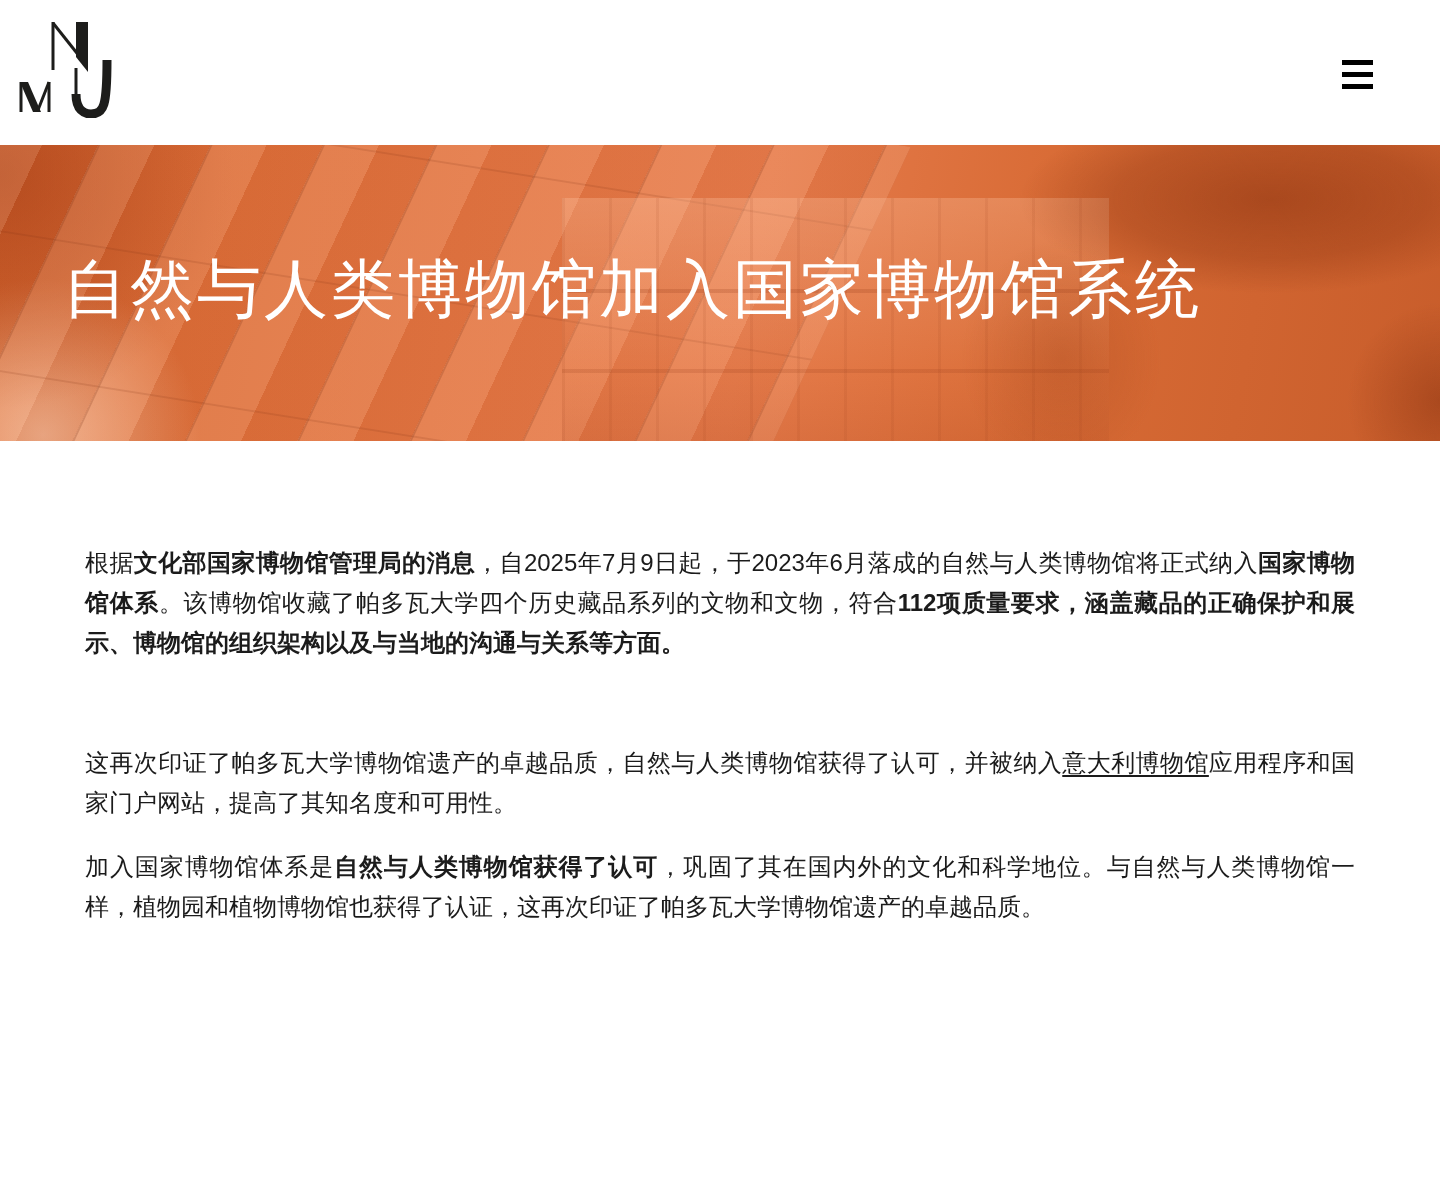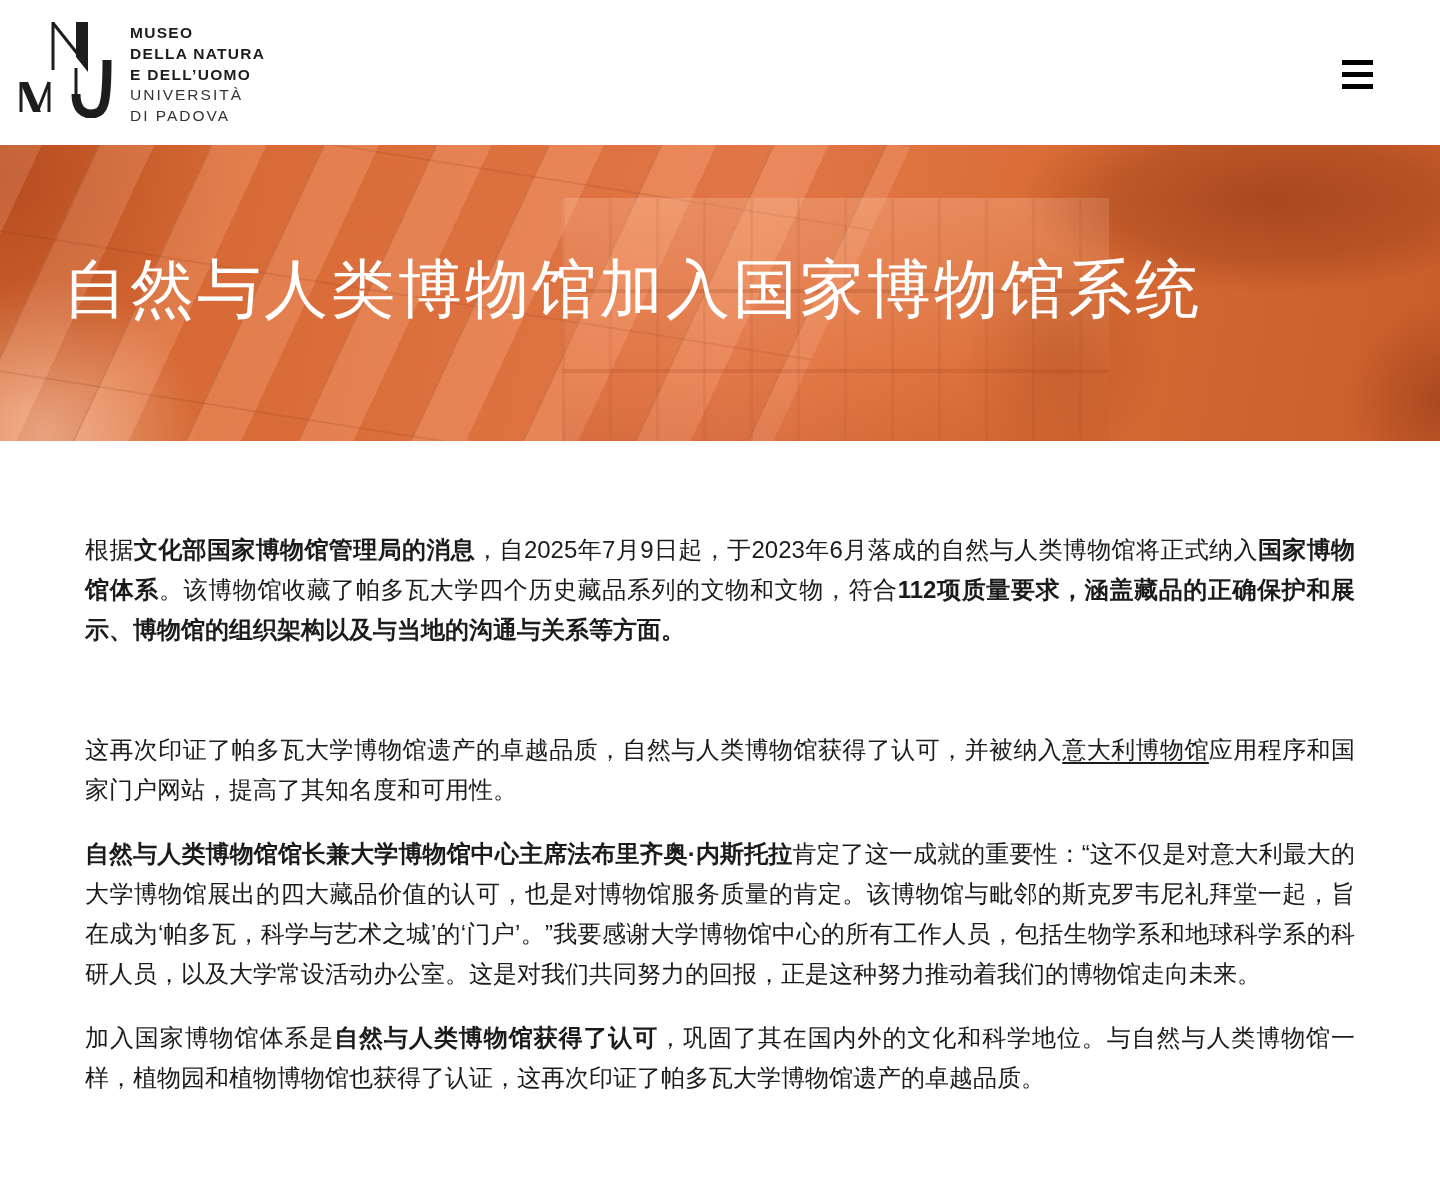--- a/index.html
+++ b/index.html
@@ -69,21 +69,21 @@
   }
   .hero-title {
     position: relative; z-index: 2;
     margin: 8px; padding: 0 40px 6px 55px;
     font-size: 64px; font-weight: 400; letter-spacing: 3px;
     line-height: 1.15; color: #ffffff;
   }
 
   
   .article {
-    width: 1270px; margin: 4px auto;
+    width: 1270px; margin: 17px auto;
     padding: 85px 0 58px 0;
   }
   .article p {
     margin: 0 0 24px 0;
     font-size: 24px; line-height: 40px;
     text-align: justify;
     color: #1b1b1b;
   }
   .article p:first-child { margin-bottom: 80px; }
   .article p:last-child { margin-bottom: 0; }
@@ -110,43 +110,35 @@
 
           <line x1="6" y1="64" x2="6" y2="94" stroke-width="3"></line>
           <polygon points="5,64 13,64 26,94 18,94" fill="#1d1d1b" stroke="none"></polygon>
           <line x1="23" y1="92" x2="34" y2="64" stroke-width="3"></line>
           <line x1="34" y1="64" x2="34" y2="94" stroke-width="3"></line>
 
           <line x1="61" y1="50" x2="61" y2="78" stroke-width="3"></line>
           <path d="M61,76 C61,92 69,96 76,96 C89,96 92,88 92,42" stroke-width="9"></path>
         </g>
       </svg>
-      <span class="logo-text">
-        <span class="brand-line">MUSEO</span><br>
-        <span class="brand-line">DELLA NATURA</span><br>
-        <span class="brand-line">E DELL’UOMO</span><br>
-        <span class="org-line">UNIVERSITÀ</span><br>
-        <span class="org-line">DI PADOVA</span>
-      </span>
     </a>
 
     <button class="menu-button" aria-label="menu">
       <span class="bar"></span>
       <span class="bar"></span>
       <span class="bar"></span>
     </button>
   </header>
 
   <section class="hero">
     <div class="hero-layer hero-glass"></div>
     <div class="hero-layer hero-building"></div>
     <div class="hero-layer hero-foliage"></div>
     <h1 class="hero-title">自然与人类博物馆加入国家博物馆系统</h1>
   </section>
 
   <main class="article">
       <p><span>根据</span><span class="b">文化部国家博物馆管理局的消息</span><span>，自2025年7月9日起，于2023年6月落成的自然与人类博物馆将正式纳入</span><span class="b">国家博物馆体系</span><span>。该博物馆收藏了帕多瓦大学四个历史藏品系列的文物和文物，符合</span><span class="b">112项质量要求，涵盖藏品的正确保护和展示、博物馆的组织架构以及与当地的沟通与关系等方面。</span></p>
       <p><span>这再次印证了帕多瓦大学博物馆遗产的卓越品质，自然与人类博物馆获得了认可，并被纳入</span><a class="lnk" href="#">意大利博物馆</a><span>应用程序和国家门户网站，提高了其知名度和可用性。</span></p>
-      <p><span class="b">自然与人类博物馆馆长兼大学博物馆中心主席法布里齐奥·内斯托拉</span><span>肯定了这一成就的重要性：“这不仅是对意大利最大的大学博物馆展出的四大藏品价值的认可，也是对博物馆服务质量的肯定。该博物馆与毗邻的斯克罗韦尼礼拜堂一起，旨在成为‘帕多瓦，科学与艺术之城’的‘门户’。”我要感谢大学博物馆中心的所有工作人员，包括生物学系和地球科学系的科研人员，以及大学常设活动办公室。这是对我们共同努力的回报，正是这种努力推动着我们的博物馆走向未来。</span></p>
       <p><span>加入国家博物馆体系是</span><span class="b">自然与人类博物馆获得了认可</span><span>，巩固了其在国内外的文化和科学地位。与自然与人类博物馆一样，植物园和植物博物馆也获得了认证，这再次印证了帕多瓦大学博物馆遗产的卓越品质。</span></p>
     </main>
 
 </div>
 
 </body></html>

